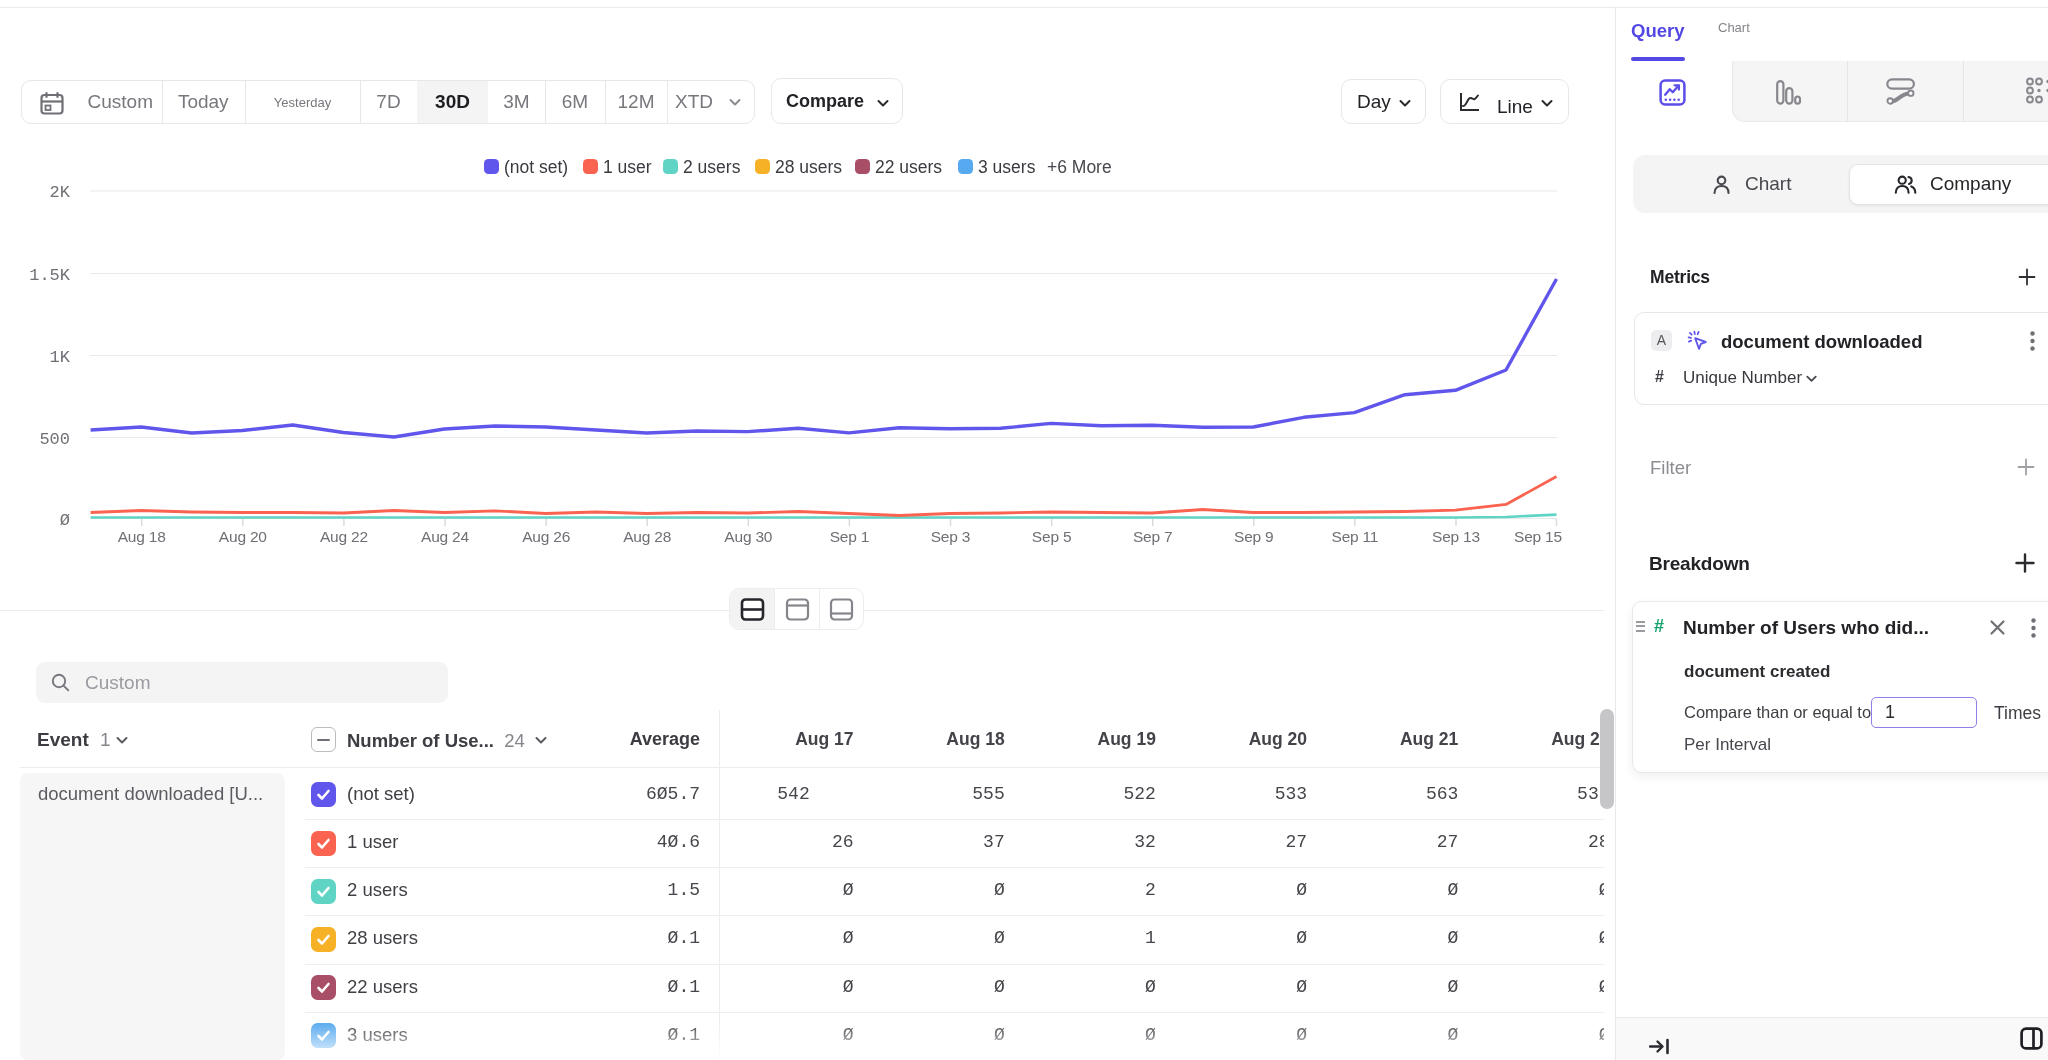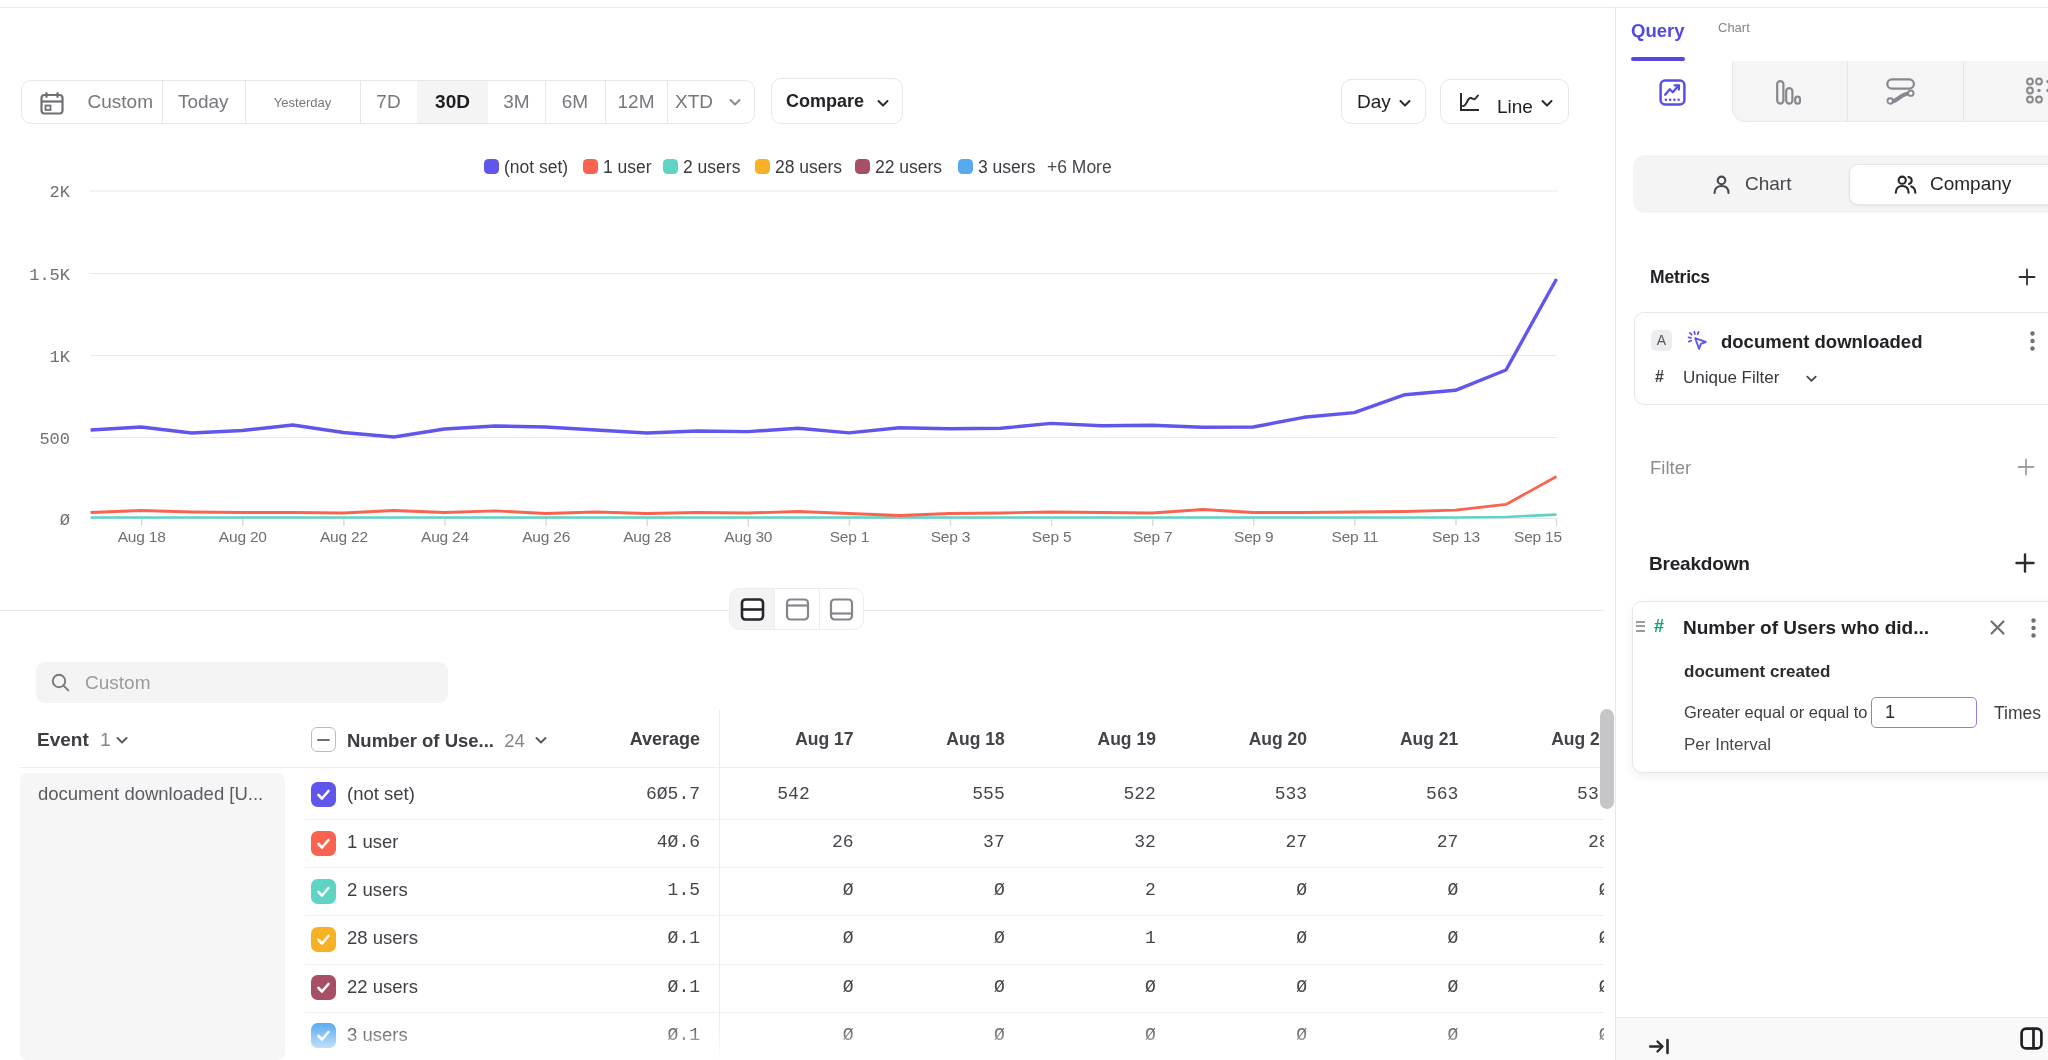--- a/index.html
+++ b/index.html
@@ -372,21 +372,21 @@
   <div class="abs" style="left:414px;top:331px;width:5px;height:19px">
     <svg width="5" height="20" viewBox="0 0 5 20">
         <g fill="#6f6f75">
           <circle cx="2.5" cy="2.5" r="2.2"></circle>
           <circle cx="2.5" cy="10" r="2.2"></circle>
           <circle cx="2.5" cy="17.5" r="2.2"></circle>
         </g>
       </svg>
   </div>
   <div class="abs" style="left:39px;top:368px;font-size:16px;font-weight:bold;color:#3f3f45">#</div>
-  <div class="abs" style="left:67px;top:368px;font-size:17px;color:#38383e">Unique Filter</div>
+  <div class="abs" style="left:67px;top:368px;font-size:17px;color:#38383e">Unique Number</div>
   <svg class="abs" style="left:188px;top:371px" width="15" height="15" viewBox="0 0 16 16">
       <path d="M3.5 6 8 10.5 12.5 6" fill="none" stroke="#4a4a50" stroke-width="2" stroke-linecap="round" stroke-linejoin="round"></path>
     </svg>
 
   
   <div class="abs" style="left:34px;top:457px;font-size:18.5px;color:#8c8c92">Filter</div>
   <svg class="abs" style="left:400px;top:457px" width="20" height="20" viewBox="0 0 20 20">
       <path d="M10 2.5 V17.5 M2.5 10 H17.5" stroke="#9f9fa5" stroke-width="1.8" stroke-linecap="round"></path>
     </svg>
 
@@ -409,21 +409,21 @@
   <div class="abs" style="left:415px;top:618px">
       <svg width="5" height="20" viewBox="0 0 5 20">
         <g fill="#6f6f75">
           <circle cx="2.5" cy="2.5" r="2.2"></circle>
           <circle cx="2.5" cy="10" r="2.2"></circle>
           <circle cx="2.5" cy="17.5" r="2.2"></circle>
         </g>
       </svg>
     </div>
   <div class="abs" style="left:68px;top:662px;font-size:17px;font-weight:bold;color:#2b2b30">document created</div>
-  <div class="abs" style="left:68px;top:703px;font-size:16.5px;color:#3d3d43">Greater equal or equal to</div>
+  <div class="abs" style="left:68px;top:703px;font-size:16.5px;color:#3d3d43">Compare than or equal to</div>
   <div class="abs" style="left:255px;top:696.5px;width:106px;height:31px;border:1.6px solid #8a80e8;border-radius:5px;background:#fff"></div>
   <div class="abs" style="left:269px;top:702px;font-size:18px;color:#2b2b30">1</div>
   <div class="abs" style="left:378px;top:703px;font-size:17.5px;color:#3d3d43">Times</div>
   <div class="abs" style="left:68px;top:735px;font-size:17px;color:#47474d">Per Interval</div>
 
   
   <div class="abs" style="left:0;top:1017px;width:432px;height:43px;background:#f9f9fa;border-top:1px solid #e9e9eb"></div>
   <svg class="abs" style="left:33px;top:1038px" width="21" height="17" viewBox="0 0 21 17">
     <line x1="1" y1="8.5" x2="13" y2="8.5" stroke="#2b2b30" stroke-width="2.4" stroke-linecap="round"></line>
     <path d="M8.5 3.5 L13.5 8.5 L8.5 13.5" fill="none" stroke="#2b2b30" stroke-width="2.4" stroke-linecap="round" stroke-linejoin="round"></path>

